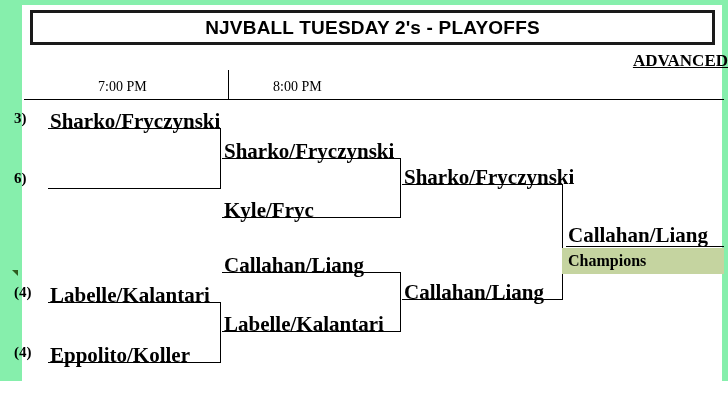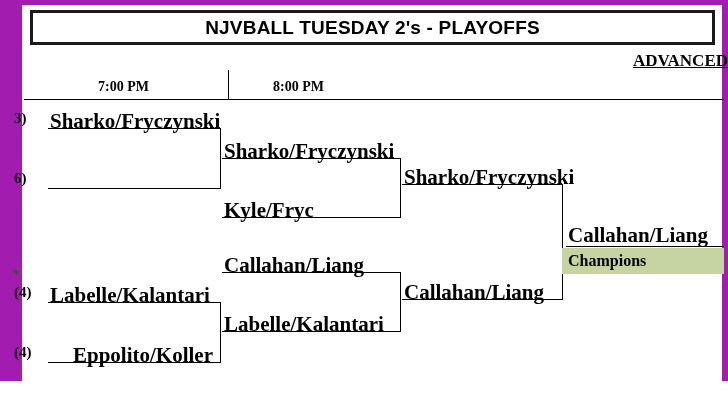--- a/index.html
+++ b/index.html
@@ -8,21 +8,21 @@
     background: #ffffff;
   }
   body {
     font-family: "Liberation Serif", "DejaVu Serif", serif;
   }
 
   .page {
     position: relative;
     width: 728px;
     height: 381px;
-    background: #a21caf;
+    background: #86efac;
     overflow: hidden;
     box-sizing: border-box;
   }
 
   
   .sheet {
     position: absolute;
     left: 22px;
     top: 5px;
     width: 700px;
@@ -63,21 +63,21 @@
     font-size: 17px;
     font-weight: bold;
     color: #000000;
     text-decoration: underline;
   }
 
   
   .time-label {
     position: absolute;
     font-size: 14px;
-    font-weight: bold;
+    font-weight: normal;
     color: #000000;
     white-space: nowrap;
   }
   .time-1 { left: 98px; top: 79px; }
   .time-2 { left: 273px; top: 79px; }
 
   .time-divider {
     position: absolute;
     left: 228px;
     top: 70px;
@@ -177,21 +177,21 @@
   <div class="seed" style="left:14px;  top:170px;">6)</div>
   <div class="hline" style="left:48px;  top:188px; width:172px;"></div>
 
   <div class="vline" style="left:220px; top:128px; height:61px;"></div>
 
   <div class="seed" style="left:14px;  top:284px;">(4)</div>
   <div class="entry" style="left:50px;  top:285px;">Labelle/Kalantari</div>
   <div class="hline" style="left:48px;  top:302px; width:172px;"></div>
 
   <div class="seed" style="left:14px;  top:344px;">(4)</div>
-  <div class="entry" style="left:50px;  top:345px;margin-left:23px;">Eppolito/Koller</div>
+  <div class="entry" style="left:50px;  top:345px;">Eppolito/Koller</div>
   <div class="hline" style="left:48px;  top:362px; width:172px;"></div>
 
   <div class="vline" style="left:220px; top:302px; height:61px;"></div>
 
   <div class="comment-marker"></div>
 
   <div class="entry" style="left:224px; top:141px;">Sharko/Fryczynski</div>
   <div class="hline" style="left:222px; top:158px; width:178px;"></div>
 
   <div class="entry" style="left:224px; top:200px;">Kyle/Fryc</div>

